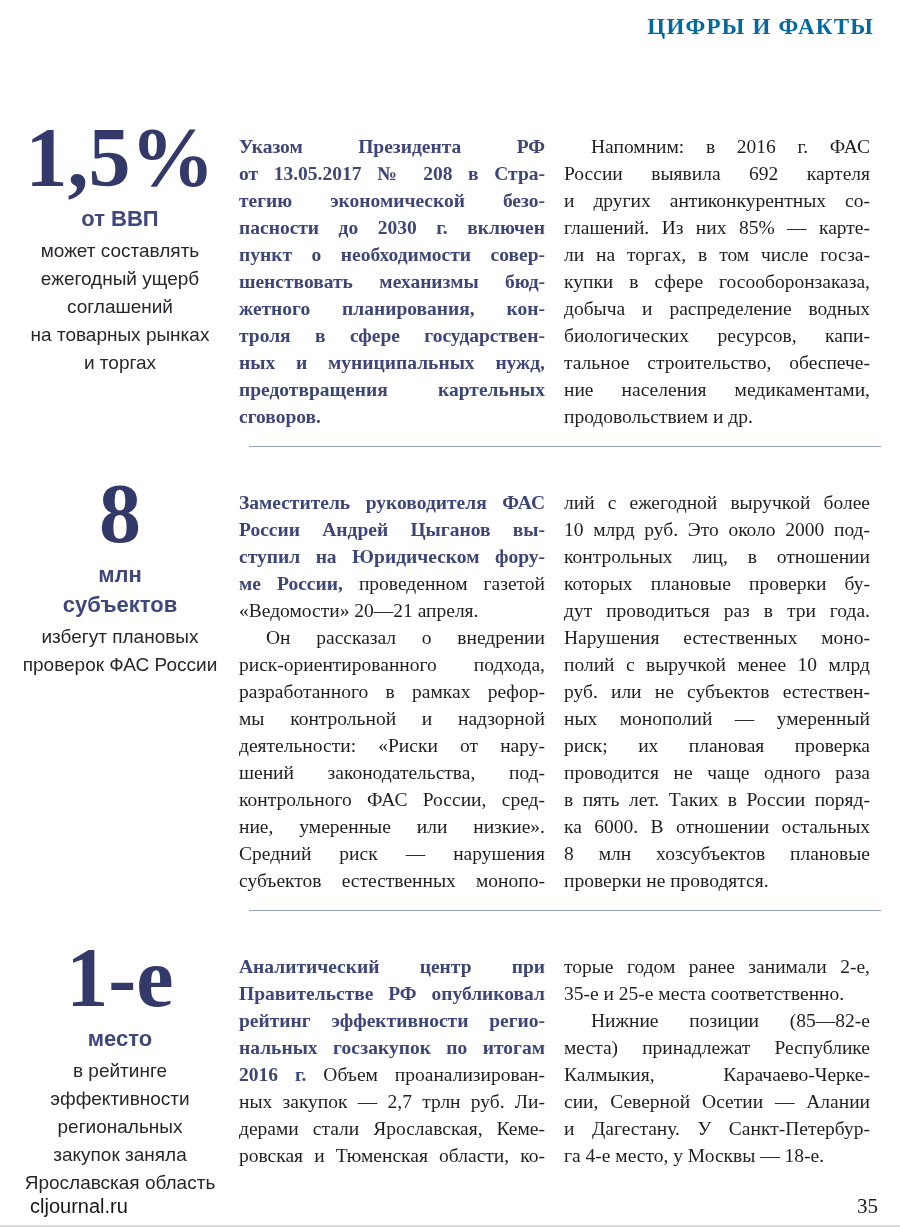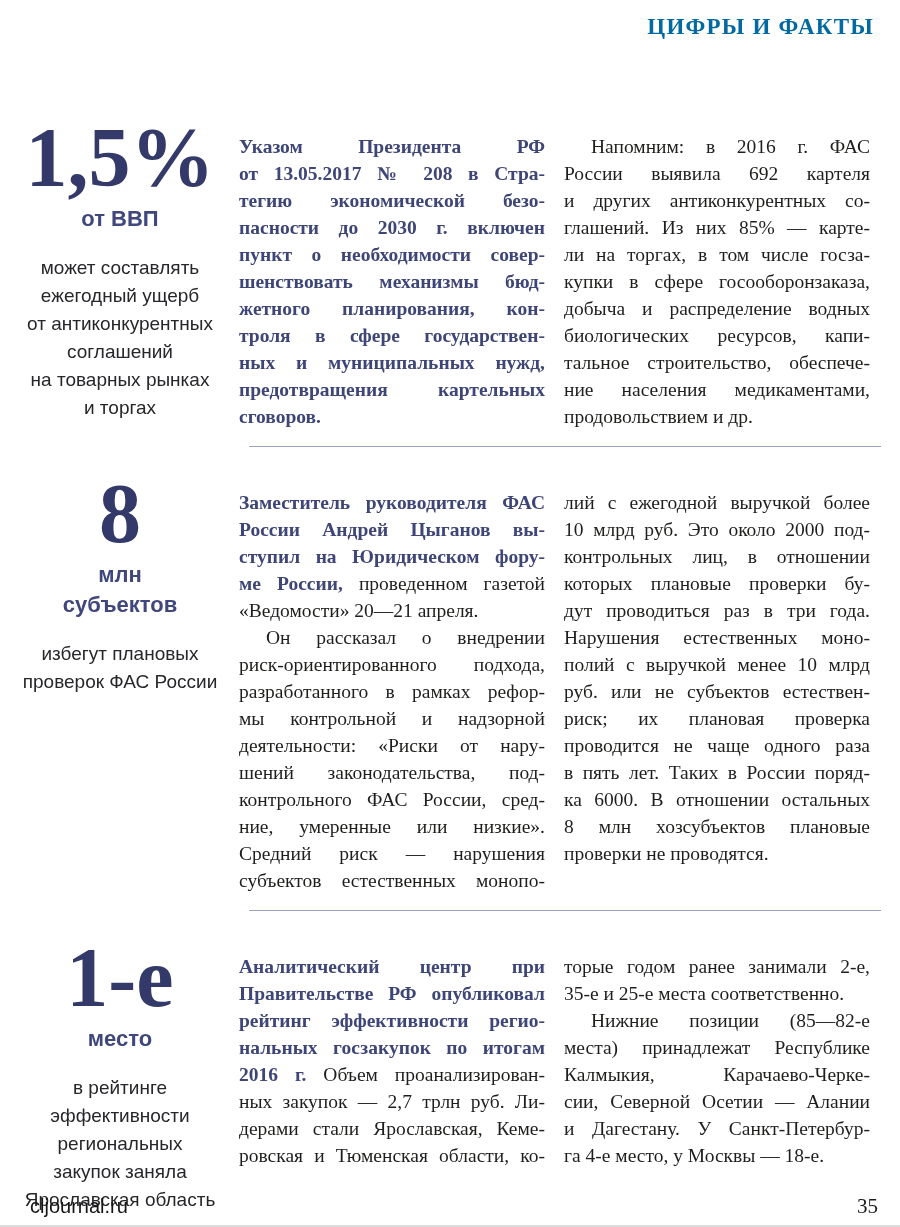--- a/index.html
+++ b/index.html
@@ -49,21 +49,21 @@
   }
   .stat-sub {
     margin-top: 5px;
     font-family: "Liberation Sans", sans-serif;
     font-weight: 700;
     font-size: 22px;
     line-height: 30px;
     color: #3f477c;
   }
   .stat-desc {
-    margin-top: 20px;
+    margin-top: 3px;
     font-family: "Liberation Sans", sans-serif;
     font-size: 19px;
     line-height: 28px;
     color: #27272b;
   }
   .stat-desc .sline, .stat-sub .sline { height: 28px; overflow: hidden; }
   .stat-sub .sline { height: 30px; }
   
   .col {
     font-family: "Liberation Serif", serif;
@@ -118,21 +118,20 @@
 
   <section class="sec sec1">
     <div class="stat">
       <div class="stat-number">1,5%</div>
       <div class="stat-sub">
           <div class="sline">от ВВП</div>
         </div>
       <div class="stat-desc">
           <div class="sline">может составлять</div>
           <div class="sline">ежегодный ущерб</div>
-          <div class="sline">от антиконкурентных</div>
           <div class="sline">соглашений</div>
           <div class="sline">на товарных рынках</div>
           <div class="sline">и торгах</div>
         </div>
     </div>
     <div class="col">
         <div class="para">
           <div class="line"><span class="lead">Указом Президента РФ</span></div>
           <div class="line"><span class="lead">от 13.05.2017 № 208 в Стра-</span></div>
           <div class="line"><span class="lead">тегию экономической безо-</span></div>
@@ -201,20 +200,21 @@
     <div class="col">
         <div class="para">
           <div class="line"><span>лий с ежегодной выручкой более</span></div>
           <div class="line"><span>10 млрд руб. Это около 2000 под-</span></div>
           <div class="line"><span>контрольных лиц, в отношении</span></div>
           <div class="line"><span>которых плановые проверки бу-</span></div>
           <div class="line"><span>дут проводиться раз в три года.</span></div>
           <div class="line"><span>Нарушения естественных моно-</span></div>
           <div class="line"><span>полий с выручкой менее 10 млрд</span></div>
           <div class="line"><span>руб. или не субъектов естествен-</span></div>
+          <div class="line"><span>ных монополий — умеренный</span></div>
           <div class="line"><span>риск; их плановая проверка</span></div>
           <div class="line"><span>проводится не чаще одного раза</span></div>
           <div class="line"><span>в пять лет. Таких в России поряд-</span></div>
           <div class="line"><span>ка 6000. В отношении остальных</span></div>
           <div class="line"><span>8 млн хозсубъектов плановые</span></div>
           <div class="line endline"><span>проверки не проводятся.</span></div>
         </div>
       </div>
   </section>
 

